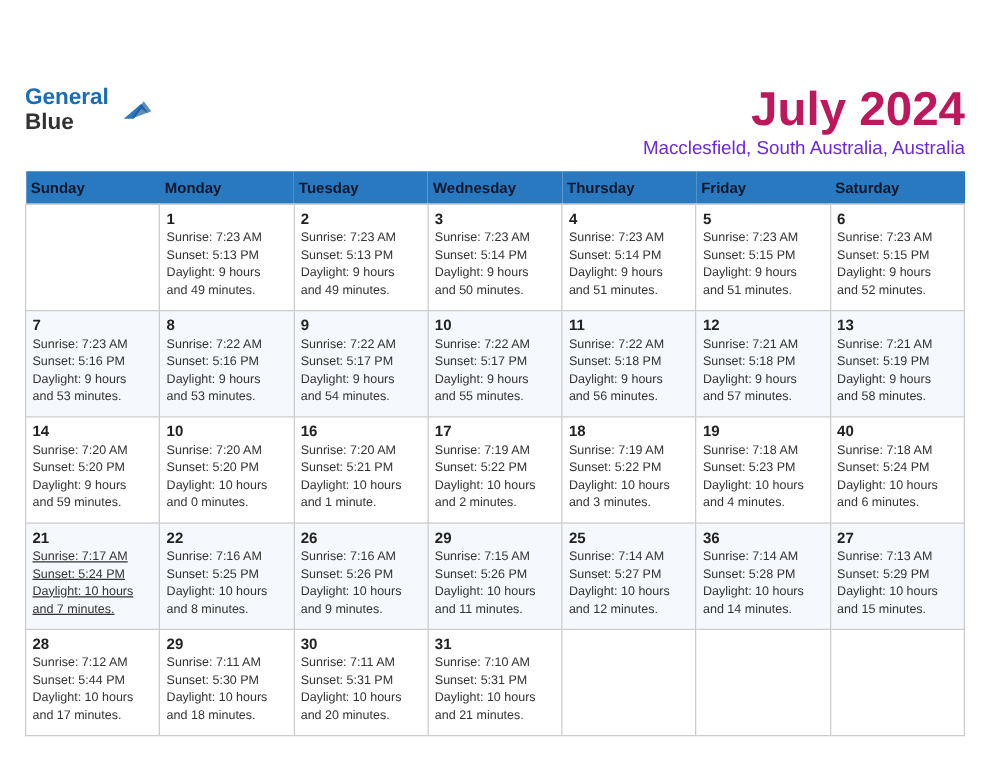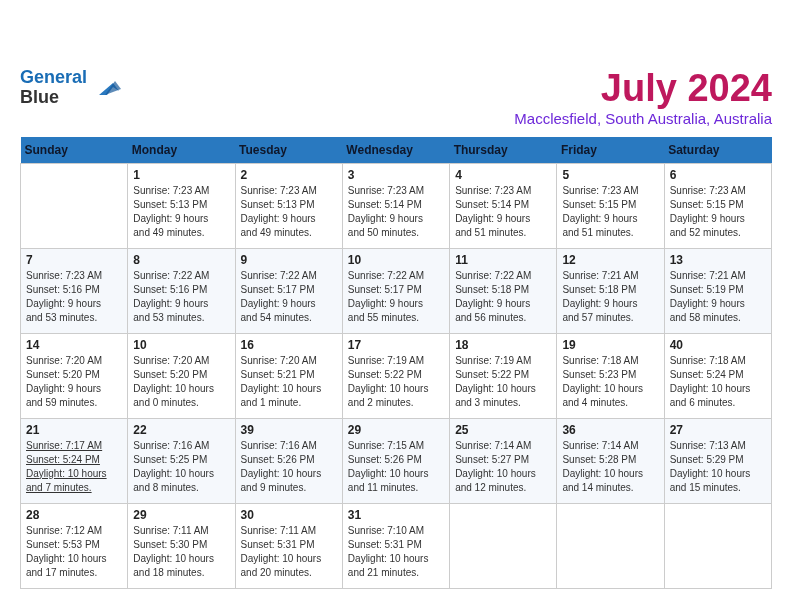--- a/index.html
+++ b/index.html
@@ -280,21 +280,21 @@
 and 7 minutes.</div>
         </td>
         <td>
           <div class="day-number">22</div>
           <div class="day-info" style="white-space: pre-line;">Sunrise: 7:16 AM
 Sunset: 5:25 PM
 Daylight: 10 hours
 and 8 minutes.</div>
         </td>
         <td>
-          <div class="day-number">39</div>
+          <div class="day-number">26</div>
           <div class="day-info" style="white-space: pre-line;">Sunrise: 7:16 AM
 Sunset: 5:26 PM
 Daylight: 10 hours
 and 9 minutes.</div>
         </td>
         <td>
           <div class="day-number">29</div>
           <div class="day-info" style="white-space: pre-line;">Sunrise: 7:15 AM
 Sunset: 5:26 PM
 Daylight: 10 hours
@@ -319,21 +319,21 @@
           <div class="day-info" style="white-space: pre-line;">Sunrise: 7:13 AM
 Sunset: 5:29 PM
 Daylight: 10 hours
 and 15 minutes.</div>
         </td>
       </tr>
       <tr>
         <td>
           <div class="day-number">28</div>
           <div class="day-info" style="white-space: pre-line;">Sunrise: 7:12 AM
-Sunset: 5:53 PM
+Sunset: 5:44 PM
 Daylight: 10 hours
 and 17 minutes.</div>
         </td>
         <td>
           <div class="day-number">29</div>
           <div class="day-info" style="white-space: pre-line;">Sunrise: 7:11 AM
 Sunset: 5:30 PM
 Daylight: 10 hours
 and 18 minutes.</div>
         </td>

